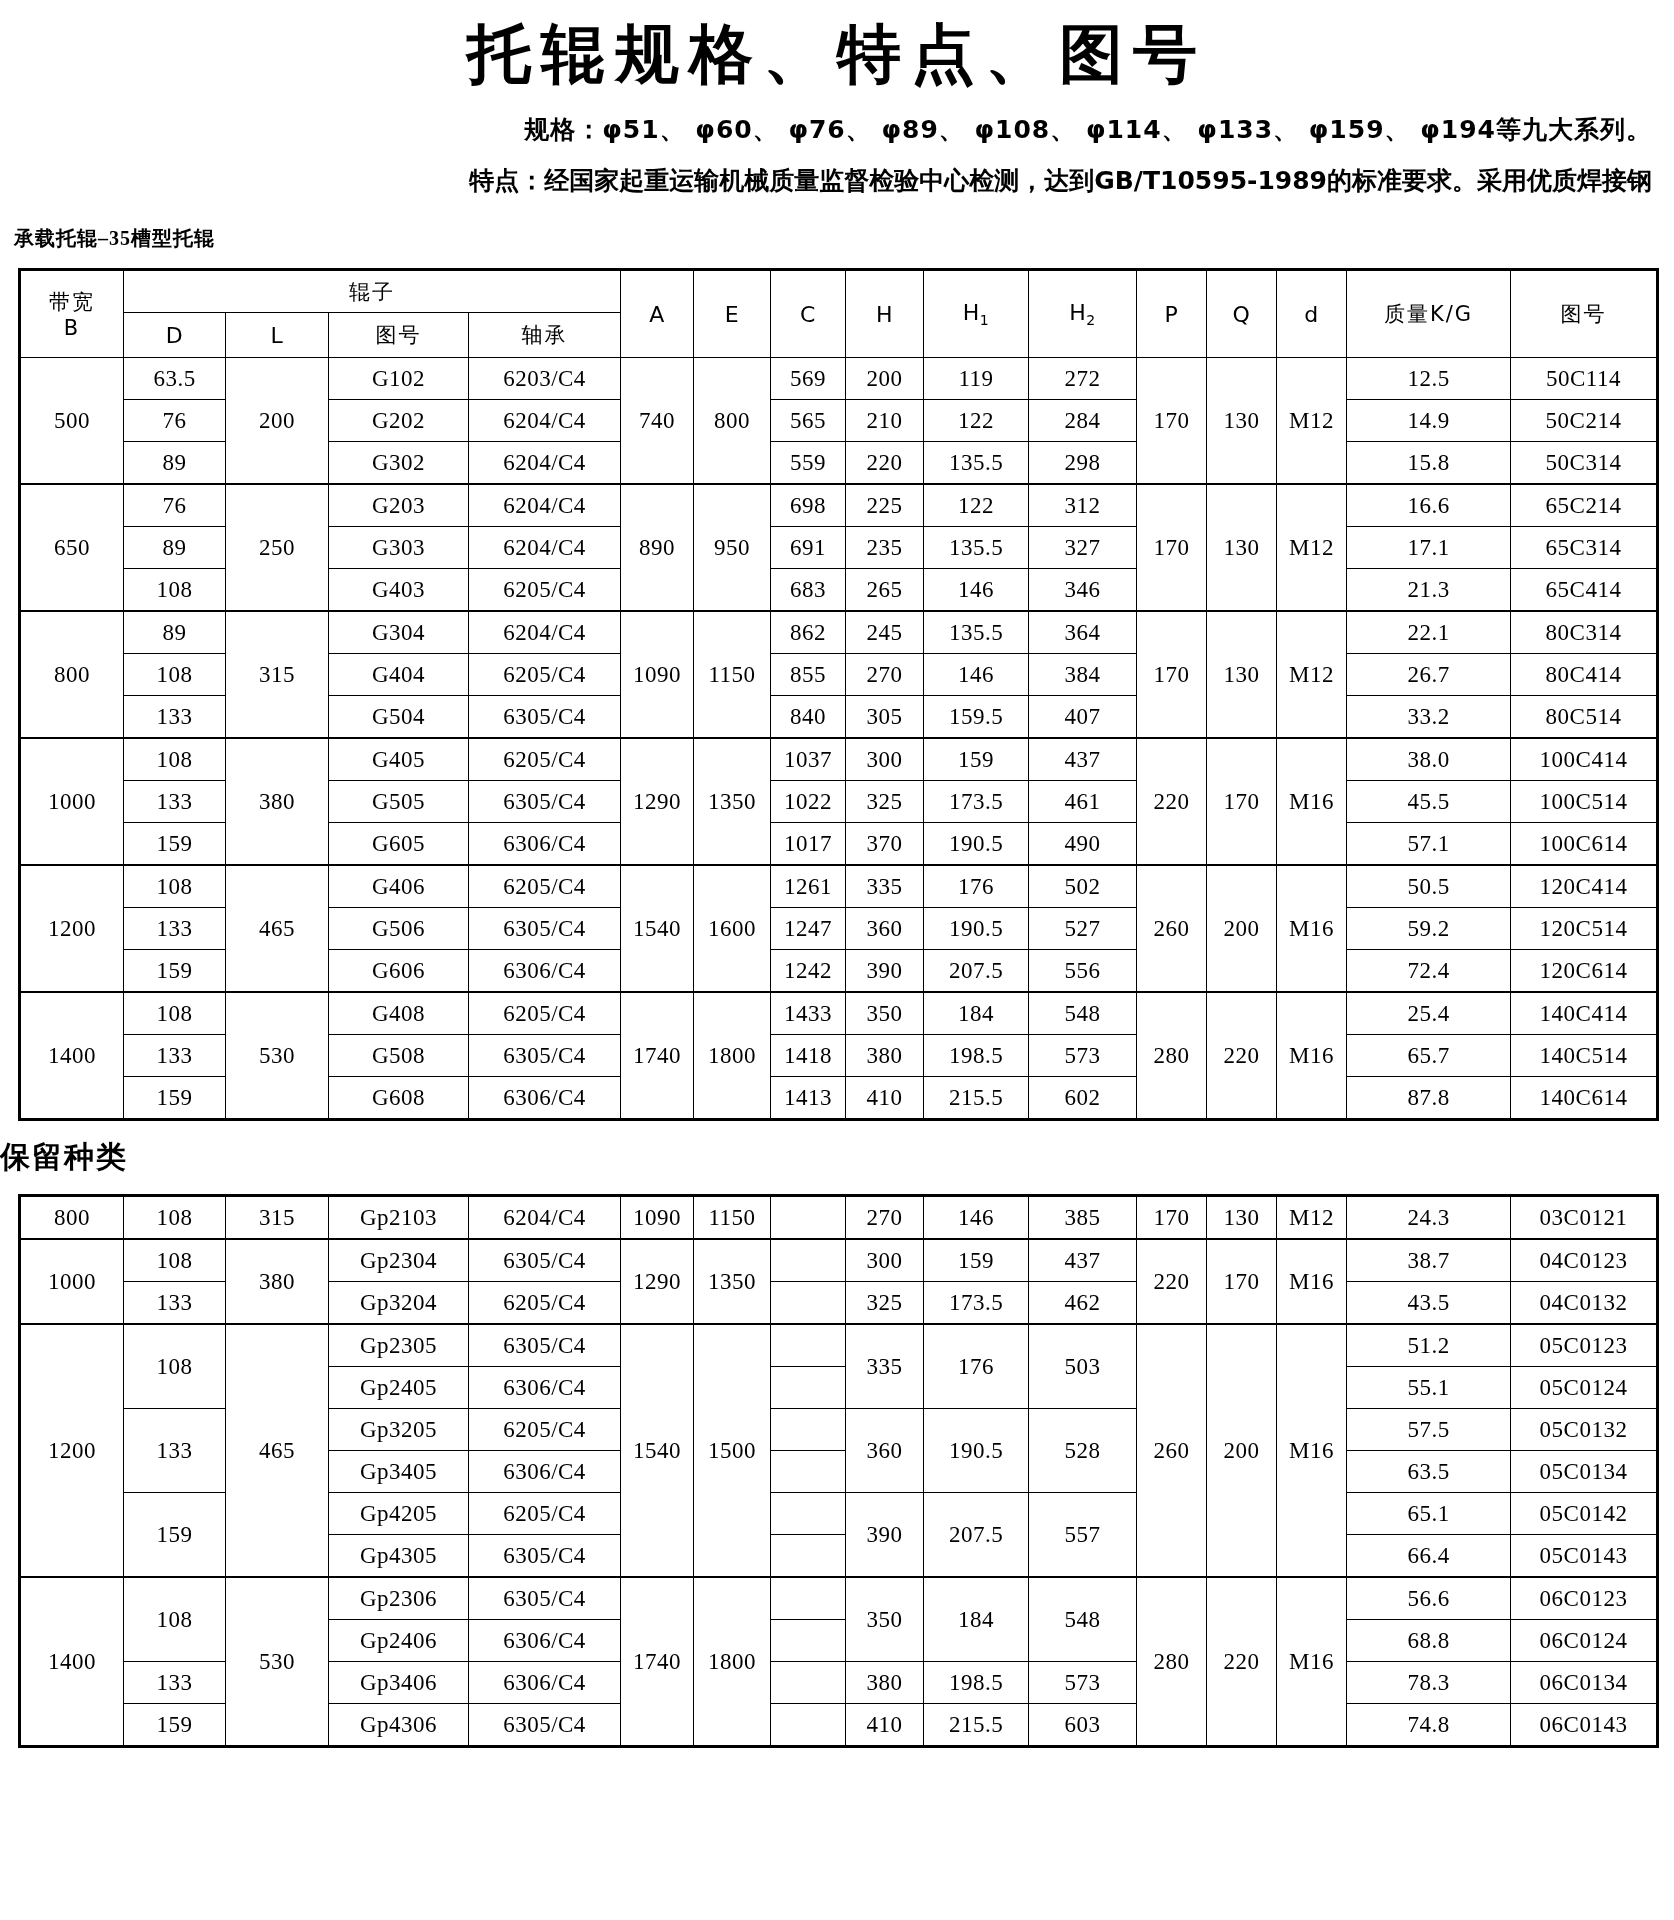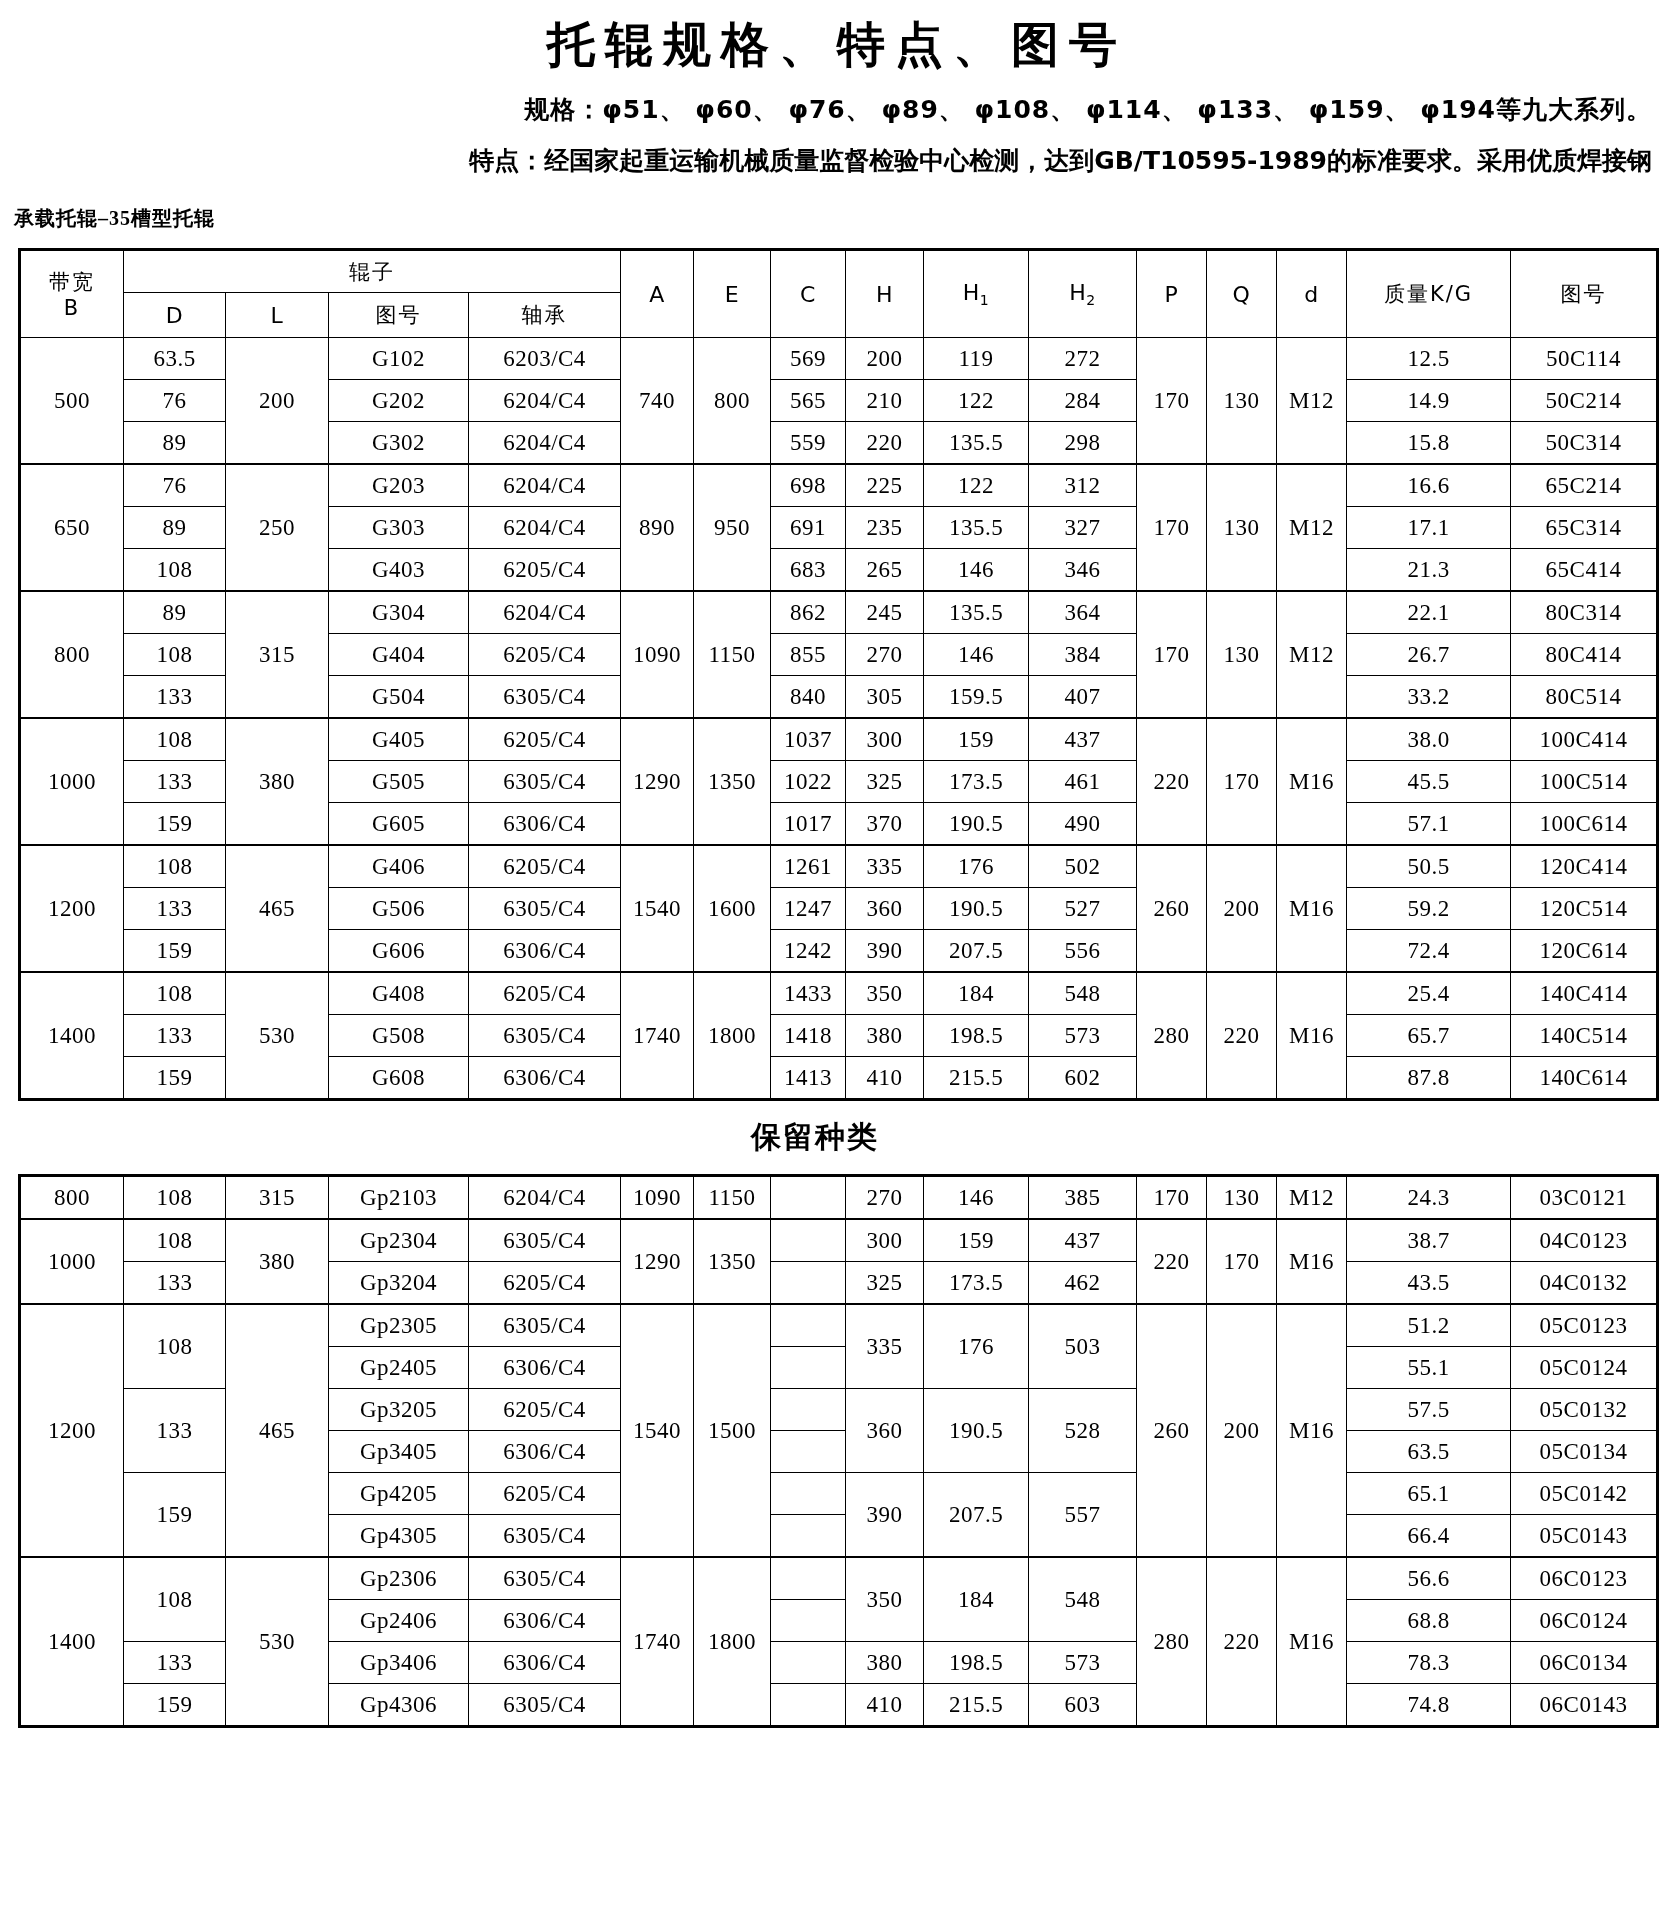--- a/index.html
+++ b/index.html
@@ -19,21 +19,21 @@
     position: relative;
     padding: 0;
     box-sizing: border-box;
   }
 
   
   .doc-title {
     text-align: center;
     font-family: "DejaVu Sans", "Liberation Sans", sans-serif;
     font-weight: bold;
-    font-size: 48px;
+    font-size: 64px;
     letter-spacing: 10px;
     line-height: 1.25;
     margin: 8px 0 14px 0;
     padding-top: 6px;
   }
 
   
   .intro {
     font-family: "DejaVu Sans", "Liberation Sans", sans-serif;
     font-weight: bold;
@@ -85,21 +85,20 @@
   }
   .hdr td.cn {
     font-size: 21px;
     letter-spacing: 2px;
   }
   .hdr td.tall { height: 44px; }
   .sub sub { font-size: 14px; }
 
   
   .mid-title {
-    text-align: center;
     font-family: Liberation Sans, sans-serif;
     font-weight: bold;
     font-size: 30px;
     letter-spacing: 2px;
     margin: 6px 0 6px 0;
     padding-right: 44px;
   }
 
   .bottom-pad { height: 10px; }
 </style>

